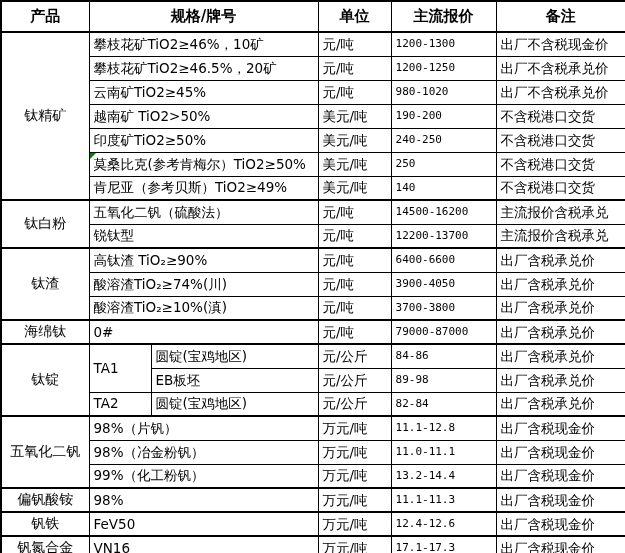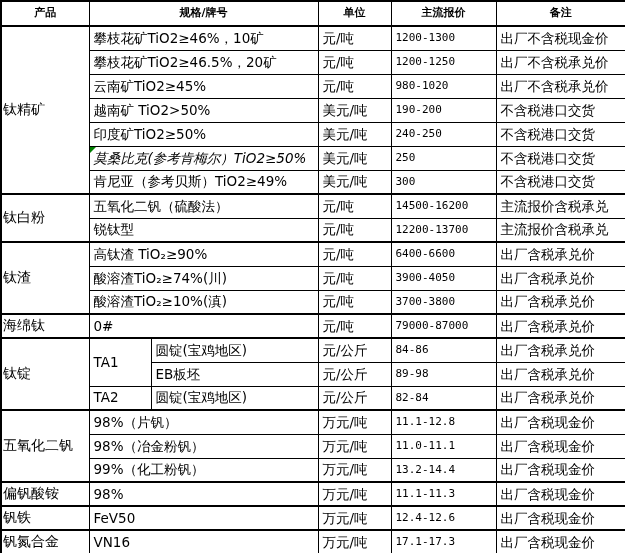--- a/index.html
+++ b/index.html
@@ -17,33 +17,34 @@
   .price-table th, .price-table td {
     border: 1px solid #000000;
     padding: 0 4px;
     height: 24px;
     overflow: hidden;
     white-space: nowrap;
     vertical-align: middle;
     line-height: 1.1;
   }
   .price-table thead th {
-    height: 25px;
+    height: 31px;
     font-weight: bold;
-    font-size: 11px;
+    font-size: 15px;
     text-align: center;
     border-bottom: 2px solid #000000;
   }
   .price-table td.prod {
+    text-align: center;
     font-size: 14px;
     padding: 0 1px;
   }
   .price-table tr.gs > td { border-top: 2px solid #000000; margin-top: 13px; }
   .price-table td.num { font-family: "DejaVu Sans Mono", "DejaVu Sans", monospace; font-size: 11px; }
-  .price-table td.rel { position: relative; font-style: italic; }
+  .price-table td.rel { position: relative; }
   .tri {
     position: absolute;
     top: 0; left: 0;
     width: 0; height: 0;
     border-top: 6px solid #008000;
     border-right: 6px solid transparent;
   }
 </style>
 </head>
 <body>
@@ -101,21 +102,21 @@
     </tr>
     <tr>
       <td colspan="2" class="rel"><span class="tri"></span><span>莫桑比克(参考肯梅尔）TiO2≥50%</span></td>
       <td>美元/吨</td>
       <td class="num">250</td>
       <td>不含税港口交货</td>
     </tr>
     <tr>
       <td colspan="2">肯尼亚（参考贝斯）TiO2≥49%</td>
       <td>美元/吨</td>
-      <td class="num">300</td>
+      <td class="num">140</td>
       <td>不含税港口交货</td>
     </tr>
 
     <tr class="gs">
       <td class="prod" rowspan="2">钛白粉</td>
       <td colspan="2">五氧化二钒（硫酸法）</td>
       <td>元/吨</td>
       <td class="num">14500-16200</td>
       <td>主流报价含税承兑</td>
     </tr>

